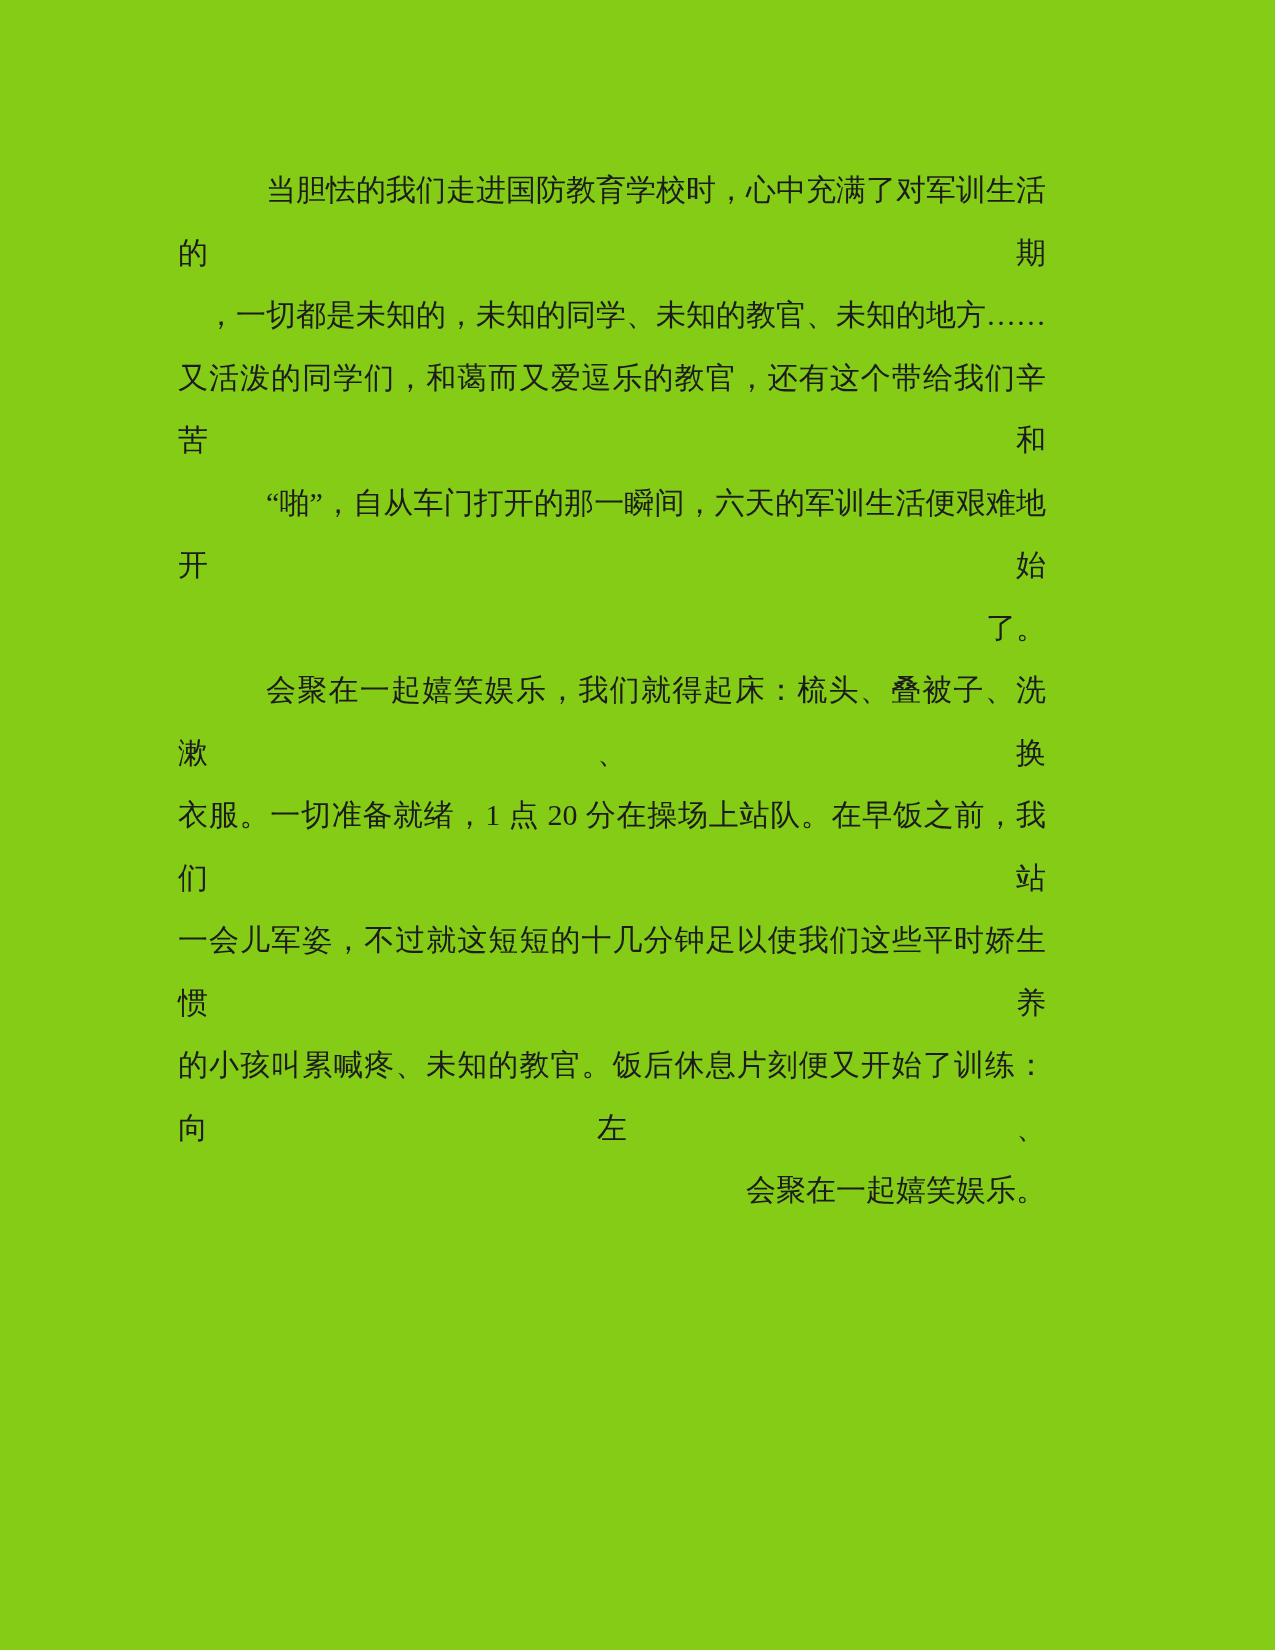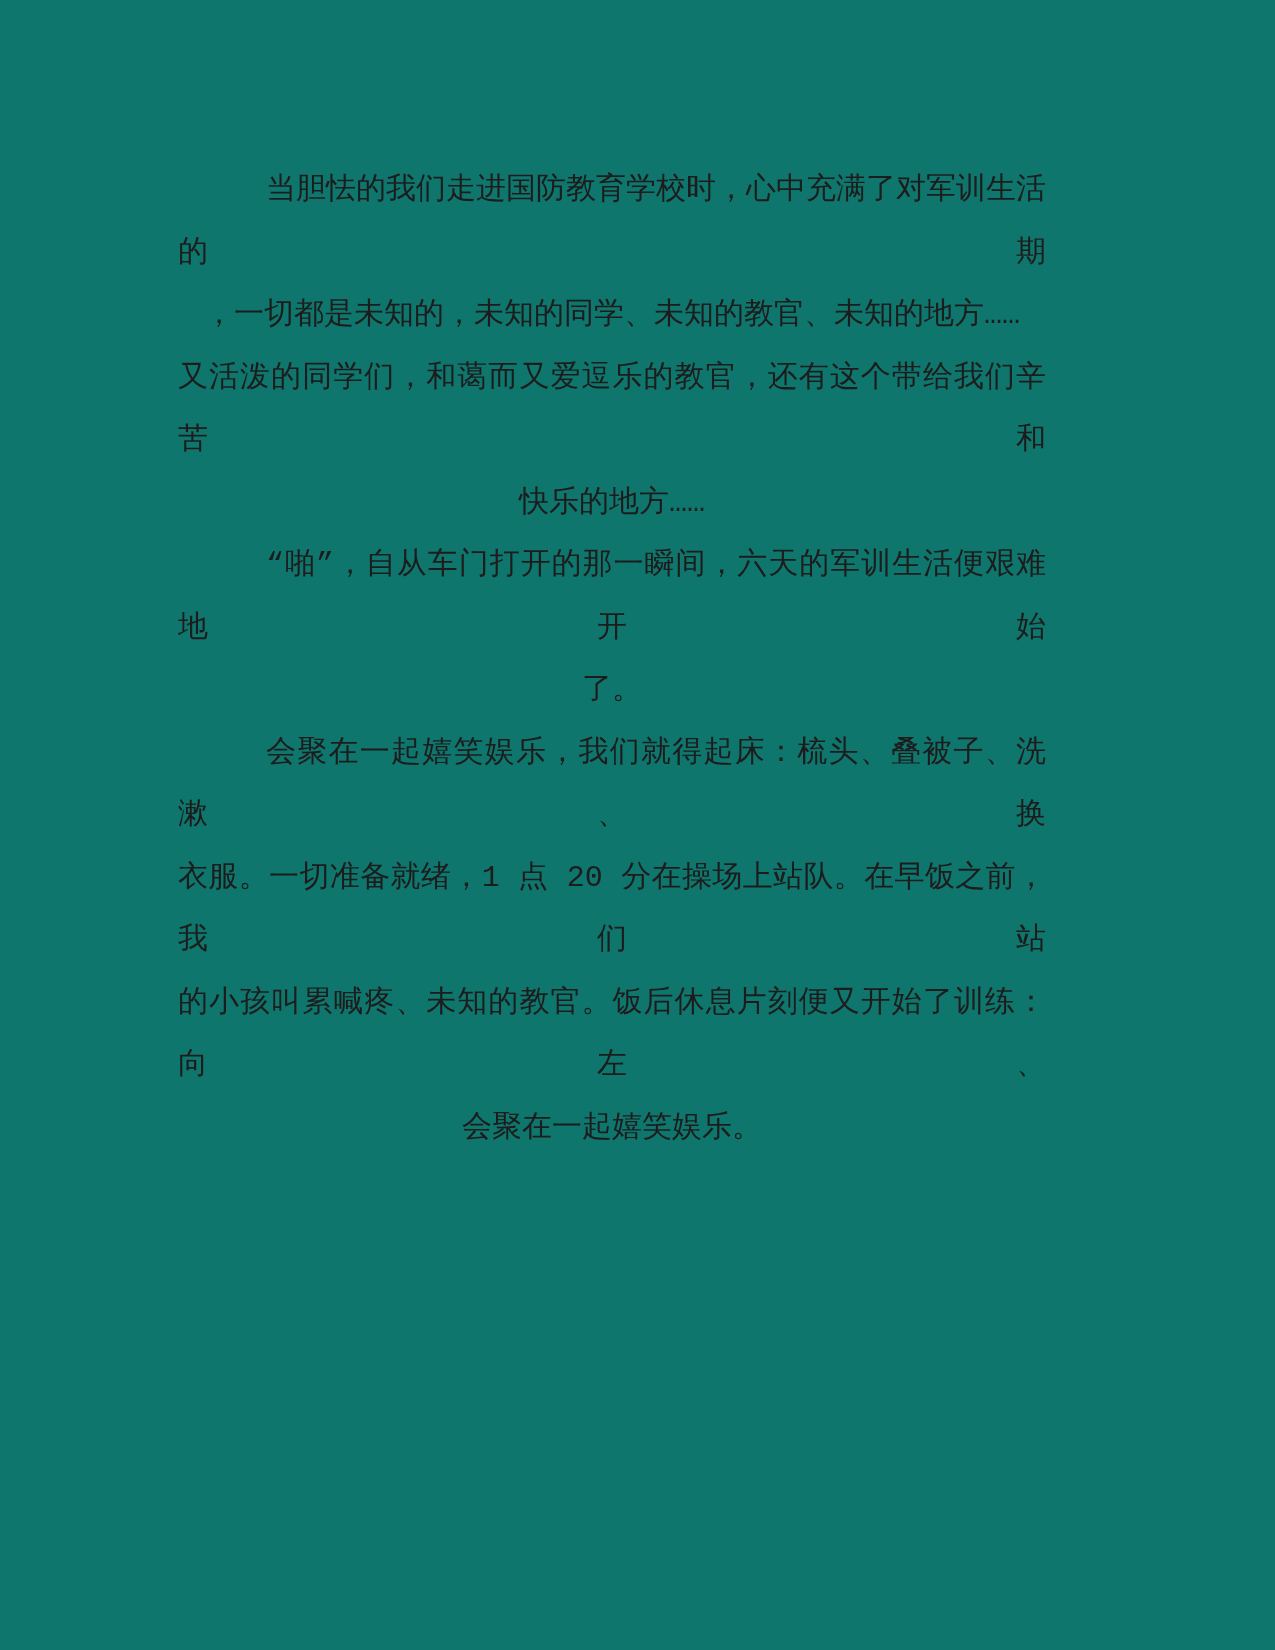--- a/index.html
+++ b/index.html
@@ -4,56 +4,56 @@
 <style>
   html, body {
     margin: 0;
     padding: 0;
     background: #ffffff;
   }
   .page {
     position: relative;
     width: 1275px;
     height: 1650px;
-    background: #0f766e;
+    background: #84cc16;
     overflow: hidden;
-    font-family: Liberation Mono, monospace;
+    font-family: Liberation Serif, serif;
   }
   .text-block {
     position: absolute;
     left: 178px;
     top: 159px;
     width: 868px;
     color: #1c1c1c;
   }
   .line {
     font-size: 30px;
     line-height: 62.5px;
     white-space: nowrap;
-    text-align: center;
+    text-align: right;
   }
   .line.justify {
     white-space: normal;
     text-align: justify;
     text-align-last: justify;
   }
   .line.indent {
     text-indent: 88px;
   }
 </style>
 </head>
 <body>
 
 <div class="page">
   <div class="text-block">
     <div class="line indent justify">当胆怯的我们走进国防教育学校时，心中充满了对军训生活的期</div>
     <div class="line">，一切都是未知的，未知的同学、未知的教官、未知的地方……</div>
     <div class="line justify">又活泼的同学们，和蔼而又爱逗乐的教官，还有这个带给我们辛苦和</div>
-    <div class="line">快乐的地方……</div>
     <div class="line indent justify">“啪”，自从车门打开的那一瞬间，六天的军训生活便艰难地开始</div>
     <div class="line">了。</div>
     <div class="line indent justify">会聚在一起嬉笑娱乐，我们就得起床：梳头、叠被子、洗漱、换</div>
     <div class="line justify">衣服。一切准备就绪，1 点 20 分在操场上站队。在早饭之前，我们站</div>
+    <div class="line justify">一会儿军姿，不过就这短短的十几分钟足以使我们这些平时娇生惯养</div>
     <div class="line justify">的小孩叫累喊疼、未知的教官。饭后休息片刻便又开始了训练：向左、</div>
     <div class="line">会聚在一起嬉笑娱乐。</div>
 
   </div>
 </div>
 
 </body></html>

